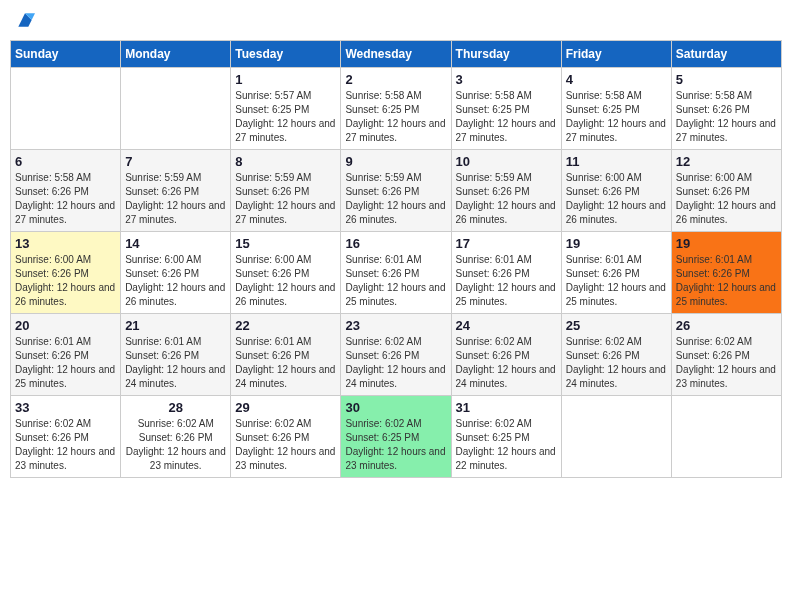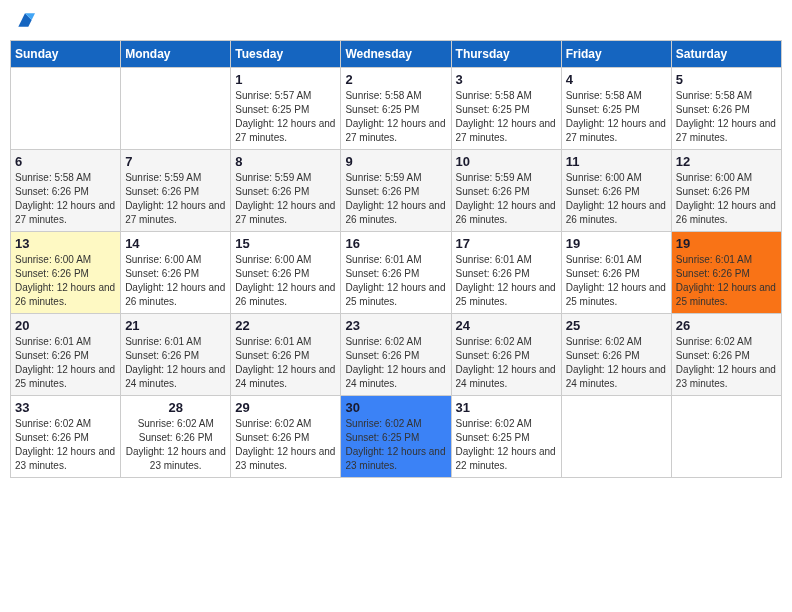--- a/index.html
+++ b/index.html
@@ -309,21 +309,21 @@
           <div class="day-info">Sunrise: 6:02 AM
 Sunset: 6:26 PM
 Daylight: 12 hours and 23 minutes.</div>
         </td>
         <td style="background-color: rgb(255, 255, 255);">
           <div class="day-number">29</div>
           <div class="day-info">Sunrise: 6:02 AM
 Sunset: 6:26 PM
 Daylight: 12 hours and 23 minutes.</div>
         </td>
-        <td style="background-color: #3b82f6;">
+        <td style="background-color: #86efac;">
           <div class="day-number">30</div>
           <div class="day-info">Sunrise: 6:02 AM
 Sunset: 6:25 PM
 Daylight: 12 hours and 23 minutes.</div>
         </td>
         <td style="background-color: rgb(255, 255, 255);">
           <div class="day-number">31</div>
           <div class="day-info">Sunrise: 6:02 AM
 Sunset: 6:25 PM
 Daylight: 12 hours and 22 minutes.</div>

